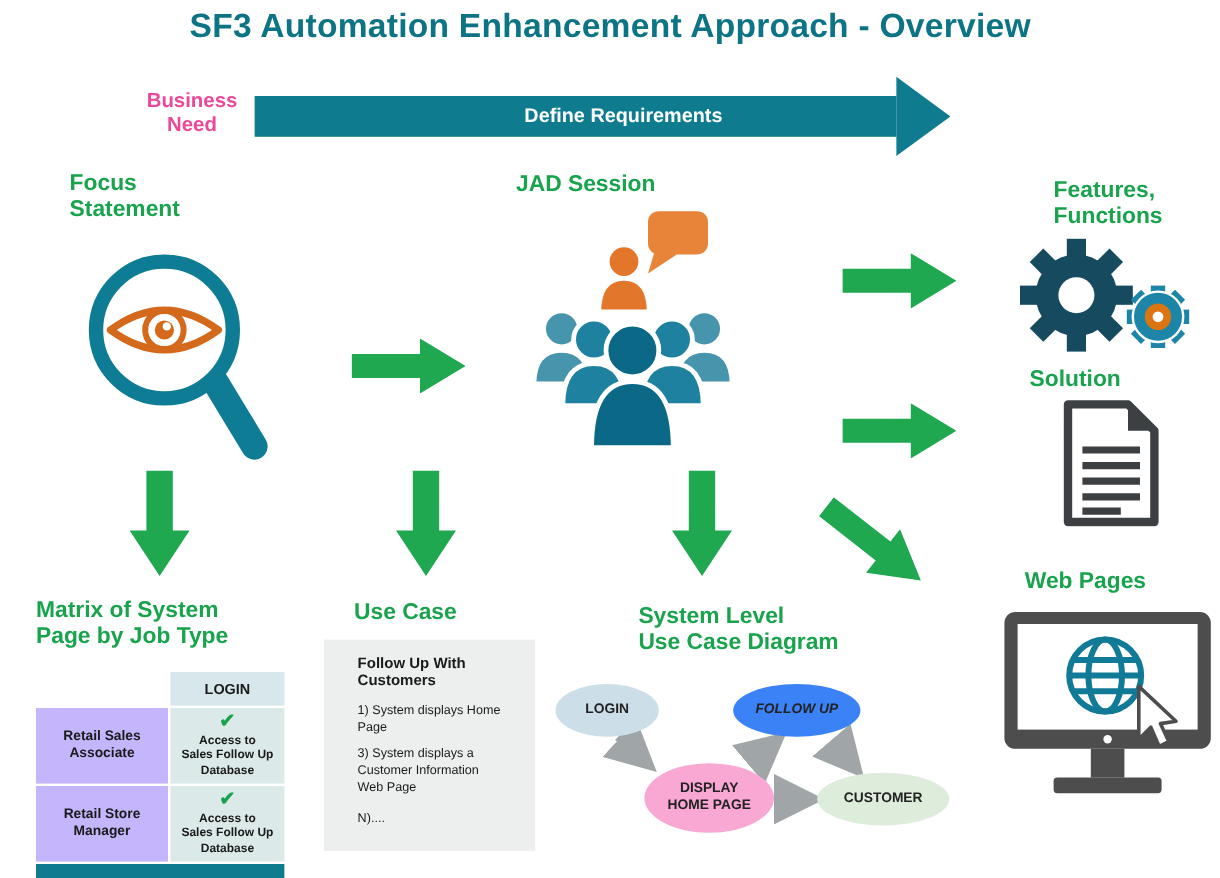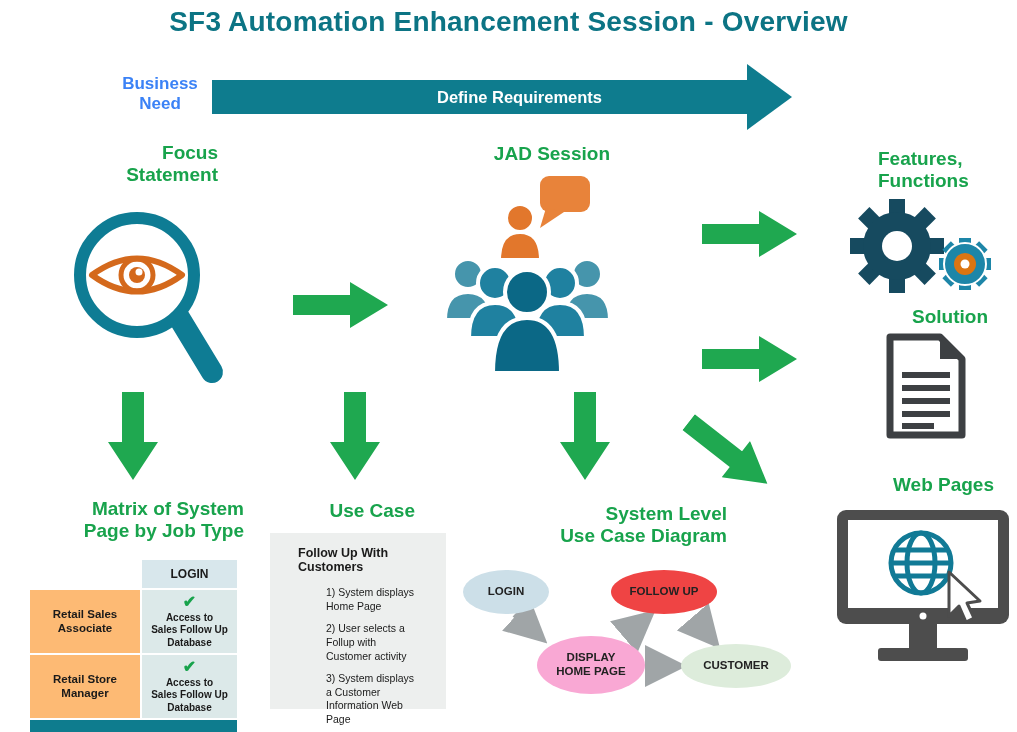--- a/index.html
+++ b/index.html
@@ -6,63 +6,63 @@
   .canvas{
     position:relative;width:1017px;height:732px;background:#fff;overflow:hidden;
     font-family:"Liberation Sans", sans-serif;color:#1a1a1a;
   }
   .abs{position:absolute;}
   .pre{white-space:pre-line;}
   .page-title{
     left:0;top:6px;width:1017px;text-align:center;
     font-size:28px;font-weight:bold;color:#0c7484;letter-spacing:.2px;
   }
-  .black-label{font-size:17px;font-weight:bold;line-height:1.15;text-align:center;color:#3b82f6;}
-  .green-label{font-size:19px;font-weight:bold;line-height:1.15;color:#18a34c;text-align:right;}
+  .black-label{font-size:17px;font-weight:bold;line-height:1.15;text-align:center;color:#ec4899;}
+  .green-label{font-size:19px;font-weight:bold;line-height:1.15;color:#18a34c;text-align:left;}
   .banner-text{
     left:212px;top:80px;width:535px;height:34px;display:flex;align-items:center;justify-content:center;
     color:#fff;font-size:16.5px;font-weight:bold;padding-left:40px;
   }
   
   .matrix{
     left:30px;top:560px;width:207px;
     display:grid;grid-template-columns:110px 95px;grid-template-rows:28px 63px 63px 13px;gap:2px;
   }
   .matrix .cell{display:flex;align-items:center;justify-content:center;text-align:center;}
   .m-header{background:#d8e7ec;font-size:12px;font-weight:bold;}
   .m-empty{background:transparent;}
-  .m-job{background:#fdba74;font-size:11.5px;font-weight:bold;line-height:1.2;padding:0 6px;}
+  .m-job{background:#c4b5fd;font-size:11.5px;font-weight:bold;line-height:1.2;padding:0 6px;}
   .m-access{background:#dce9e9;flex-direction:column;font-size:10px;font-weight:bold;line-height:1.25;}
   .m-check{font-size:16px;color:#18a34c;line-height:1;margin-bottom:2px;}
   .m-bar{grid-column:1 / -1;background:#0e7c8e;}
   
   .usecase-box{
     left:270px;top:533px;width:176px;height:176px;background:#edefee;box-sizing:border-box;
     padding:13px 28px;
   }
   .uc-heading{font-size:12.5px;font-weight:bold;margin-bottom:12px;}
-  .uc-step{font-size:10.5px;line-height:1.3;margin-bottom:9px;margin-left:28px;}
+  .uc-step{font-size:10.5px;line-height:1.3;margin-bottom:9px;}
   
   .ucd{left:455px;top:556px;width:348px;height:152px;}
   .ucd .node{
     position:absolute;border-radius:50%;display:flex;align-items:center;justify-content:center;
     font-size:11.5px;font-weight:bold;text-align:center;line-height:1.2;color:#222;
   }
   .node-login{left:8px;top:14px;width:86px;height:44px;background:#ccdfe8;}
-  .node-followup{left:156px;top:14px;width:106px;height:44px;background:#ef4444;}
+  .node-followup{left:156px;top:14px;width:106px;height:44px;background:#3b82f6;font-style:italic;}
   .node-display{left:82px;top:80px;width:108px;height:58px;background:#f9a8d4;}
   .node-customer{left:226px;top:88px;width:110px;height:44px;background:#ddecdb;}
   .rot38{transform:rotate(38deg);transform-origin:50% 50%;}
 </style>
 </head>
 <body>
 
 <div class="canvas">
 
-  <div class="abs page-title">SF3 Automation Enhancement Session - Overview</div>
+  <div class="abs page-title">SF3 Automation Enhancement Approach - Overview</div>
 
   <div class="abs black-label pre" style="left:110px;top:74px;width:100px;">Business
 Need</div>
 
   <svg class="abs" style="left:212px;top:64px;" width="580" height="66" viewBox="0 0 580 66">
     <rect x="0" y="16" width="535" height="34" fill="#0e7c8e"></rect>
     <polygon points="535,0 580,33 535,66" fill="#0e7c8e"></polygon>
   </svg>
   <div class="abs banner-text">Define Requirements</div>
 
@@ -203,21 +203,20 @@
 Sales Follow Up
 Database</span>
     </div>
 
     <div class="m-bar"></div>
   </div>
 
   <div class="abs usecase-box">
     <div class="uc-heading">Follow Up With Customers</div>
     <div class="uc-step">1) System displays Home Page</div>
-    <div class="uc-step">2) User selects a Follup with Customer activity</div>
     <div class="uc-step">3) System displays a Customer Information Web Page</div>
     <div class="uc-step" style="margin-top:13px;">N)....</div>
   </div>
 
   <div class="abs ucd">
     <svg class="abs" style="left:0;top:0;" width="348" height="152" viewBox="0 0 348 152">
       <defs>
         <marker id="gh" markerWidth="6" markerHeight="6" refX="4" refY="3" orient="auto">
           <path d="M0,0 L6,3 L0,6 Z" fill="#a0a5a7"></path>
         </marker>

